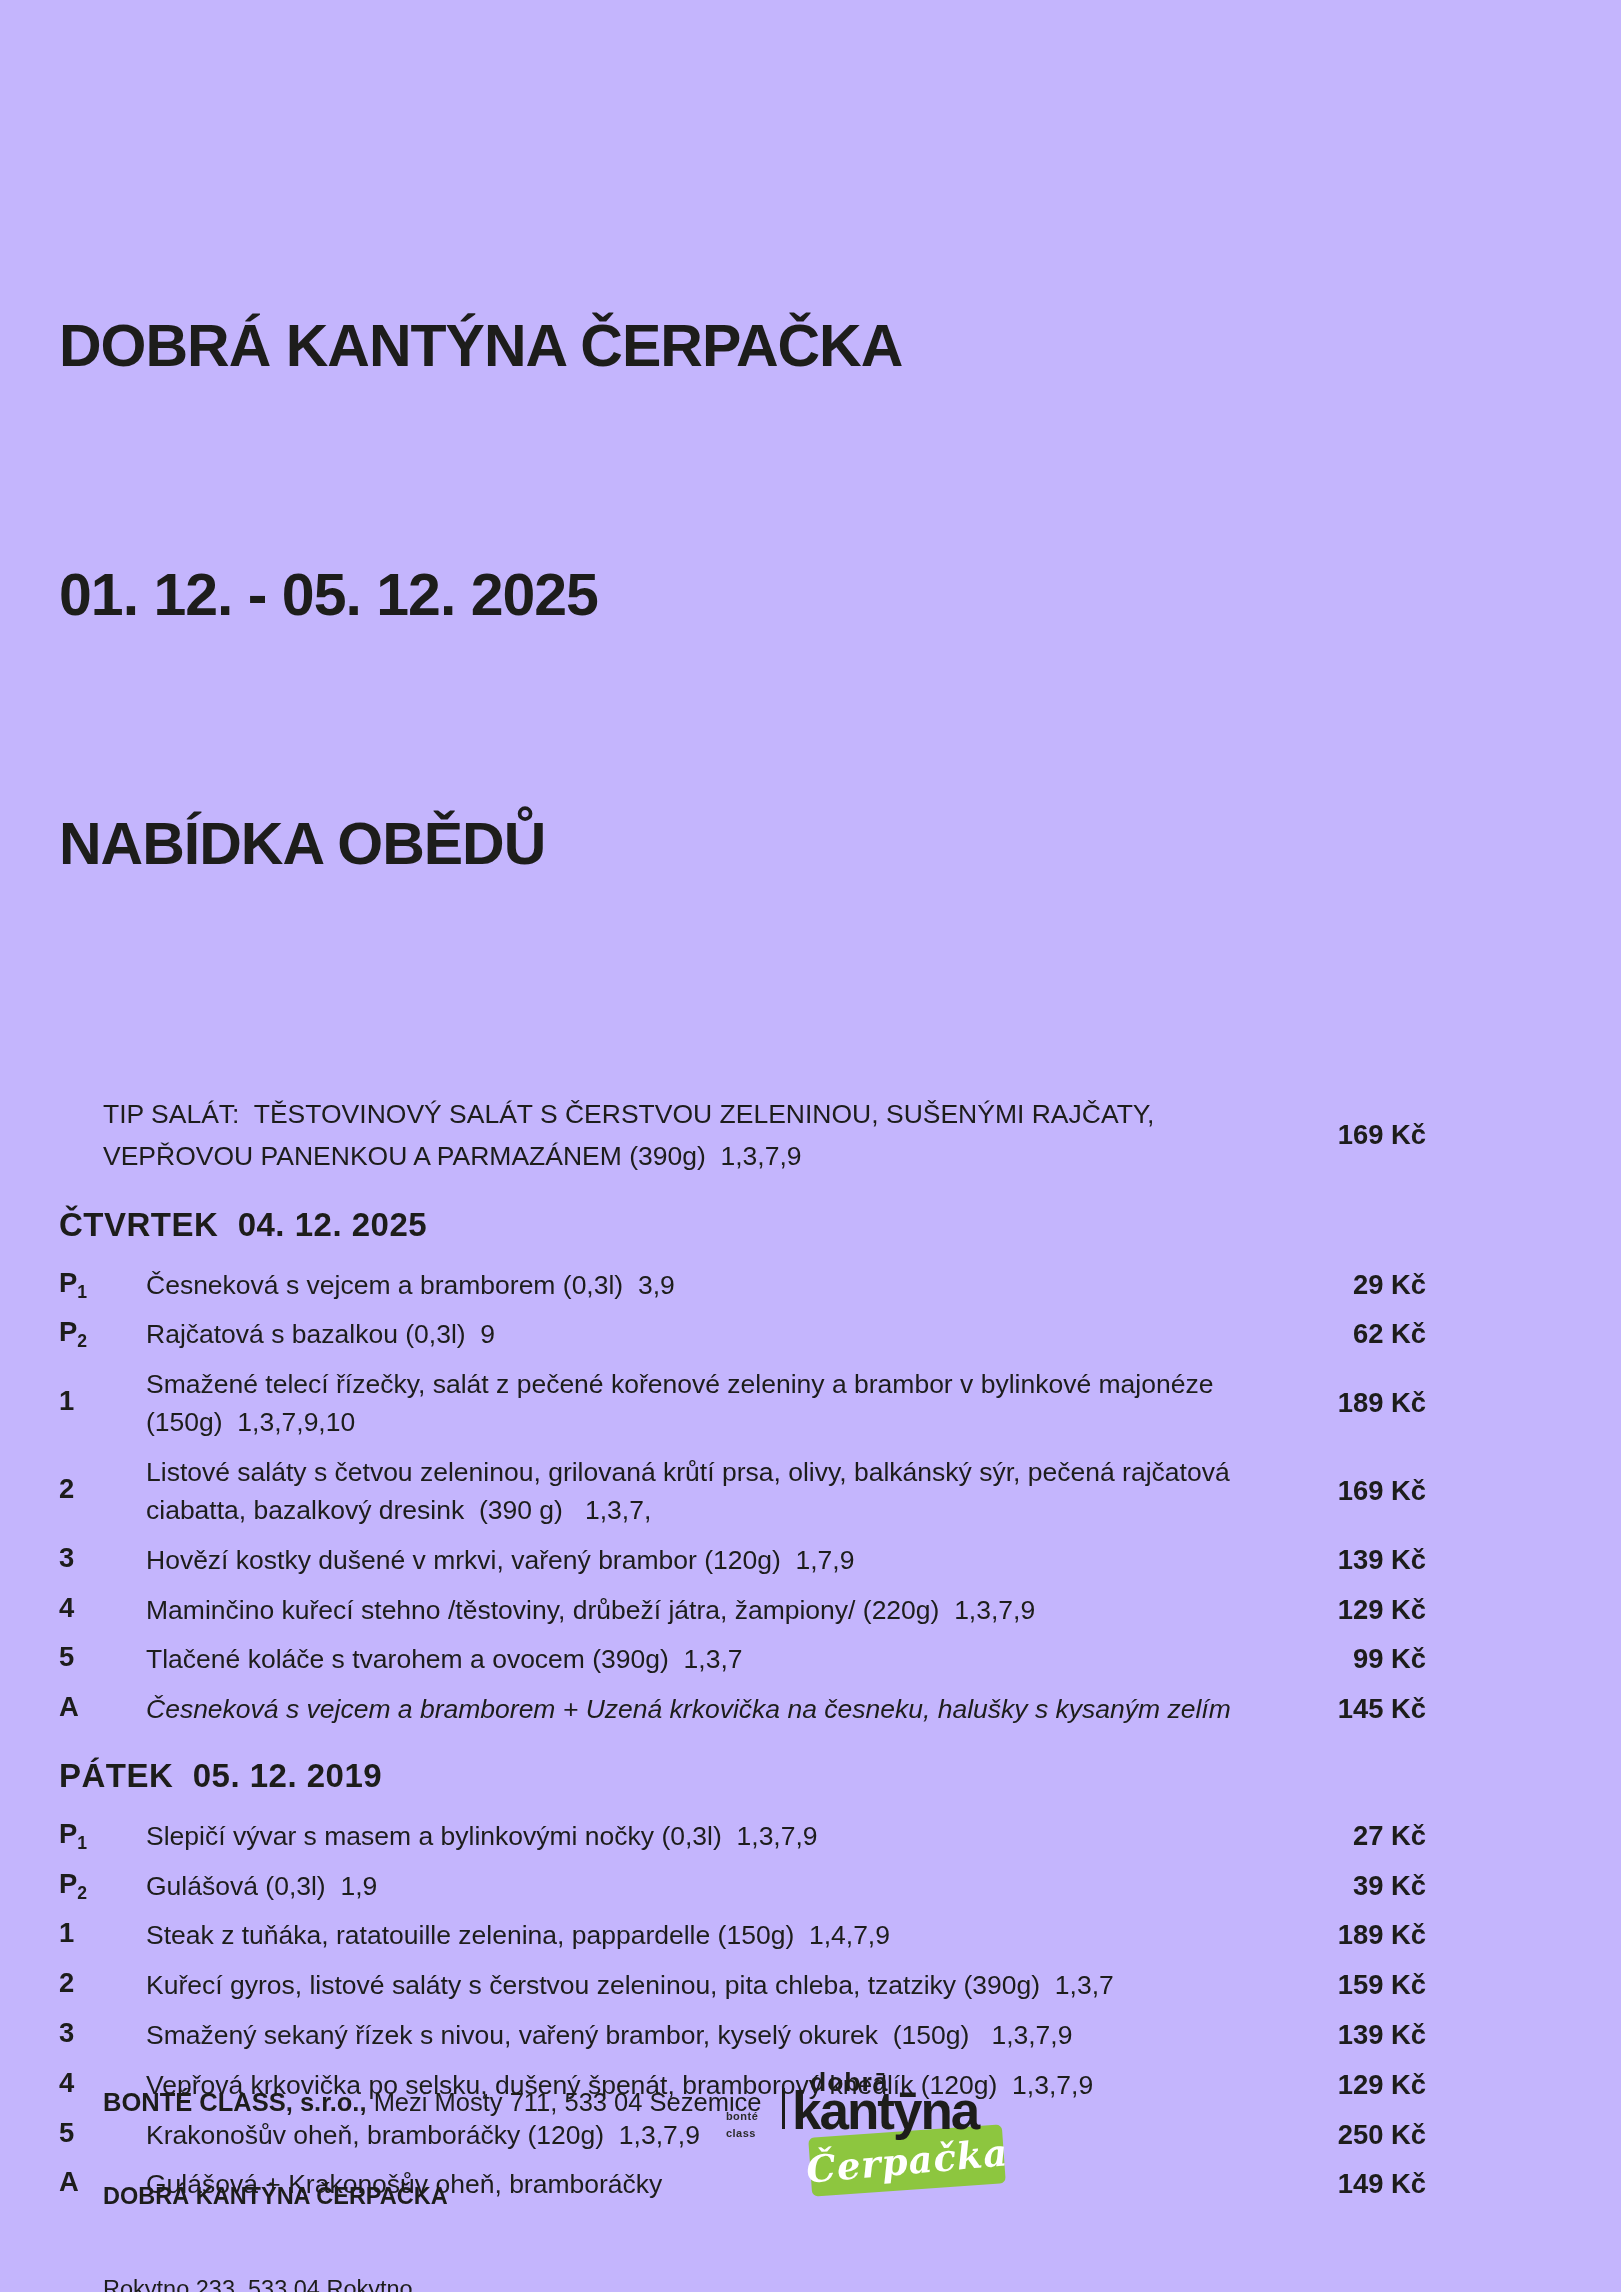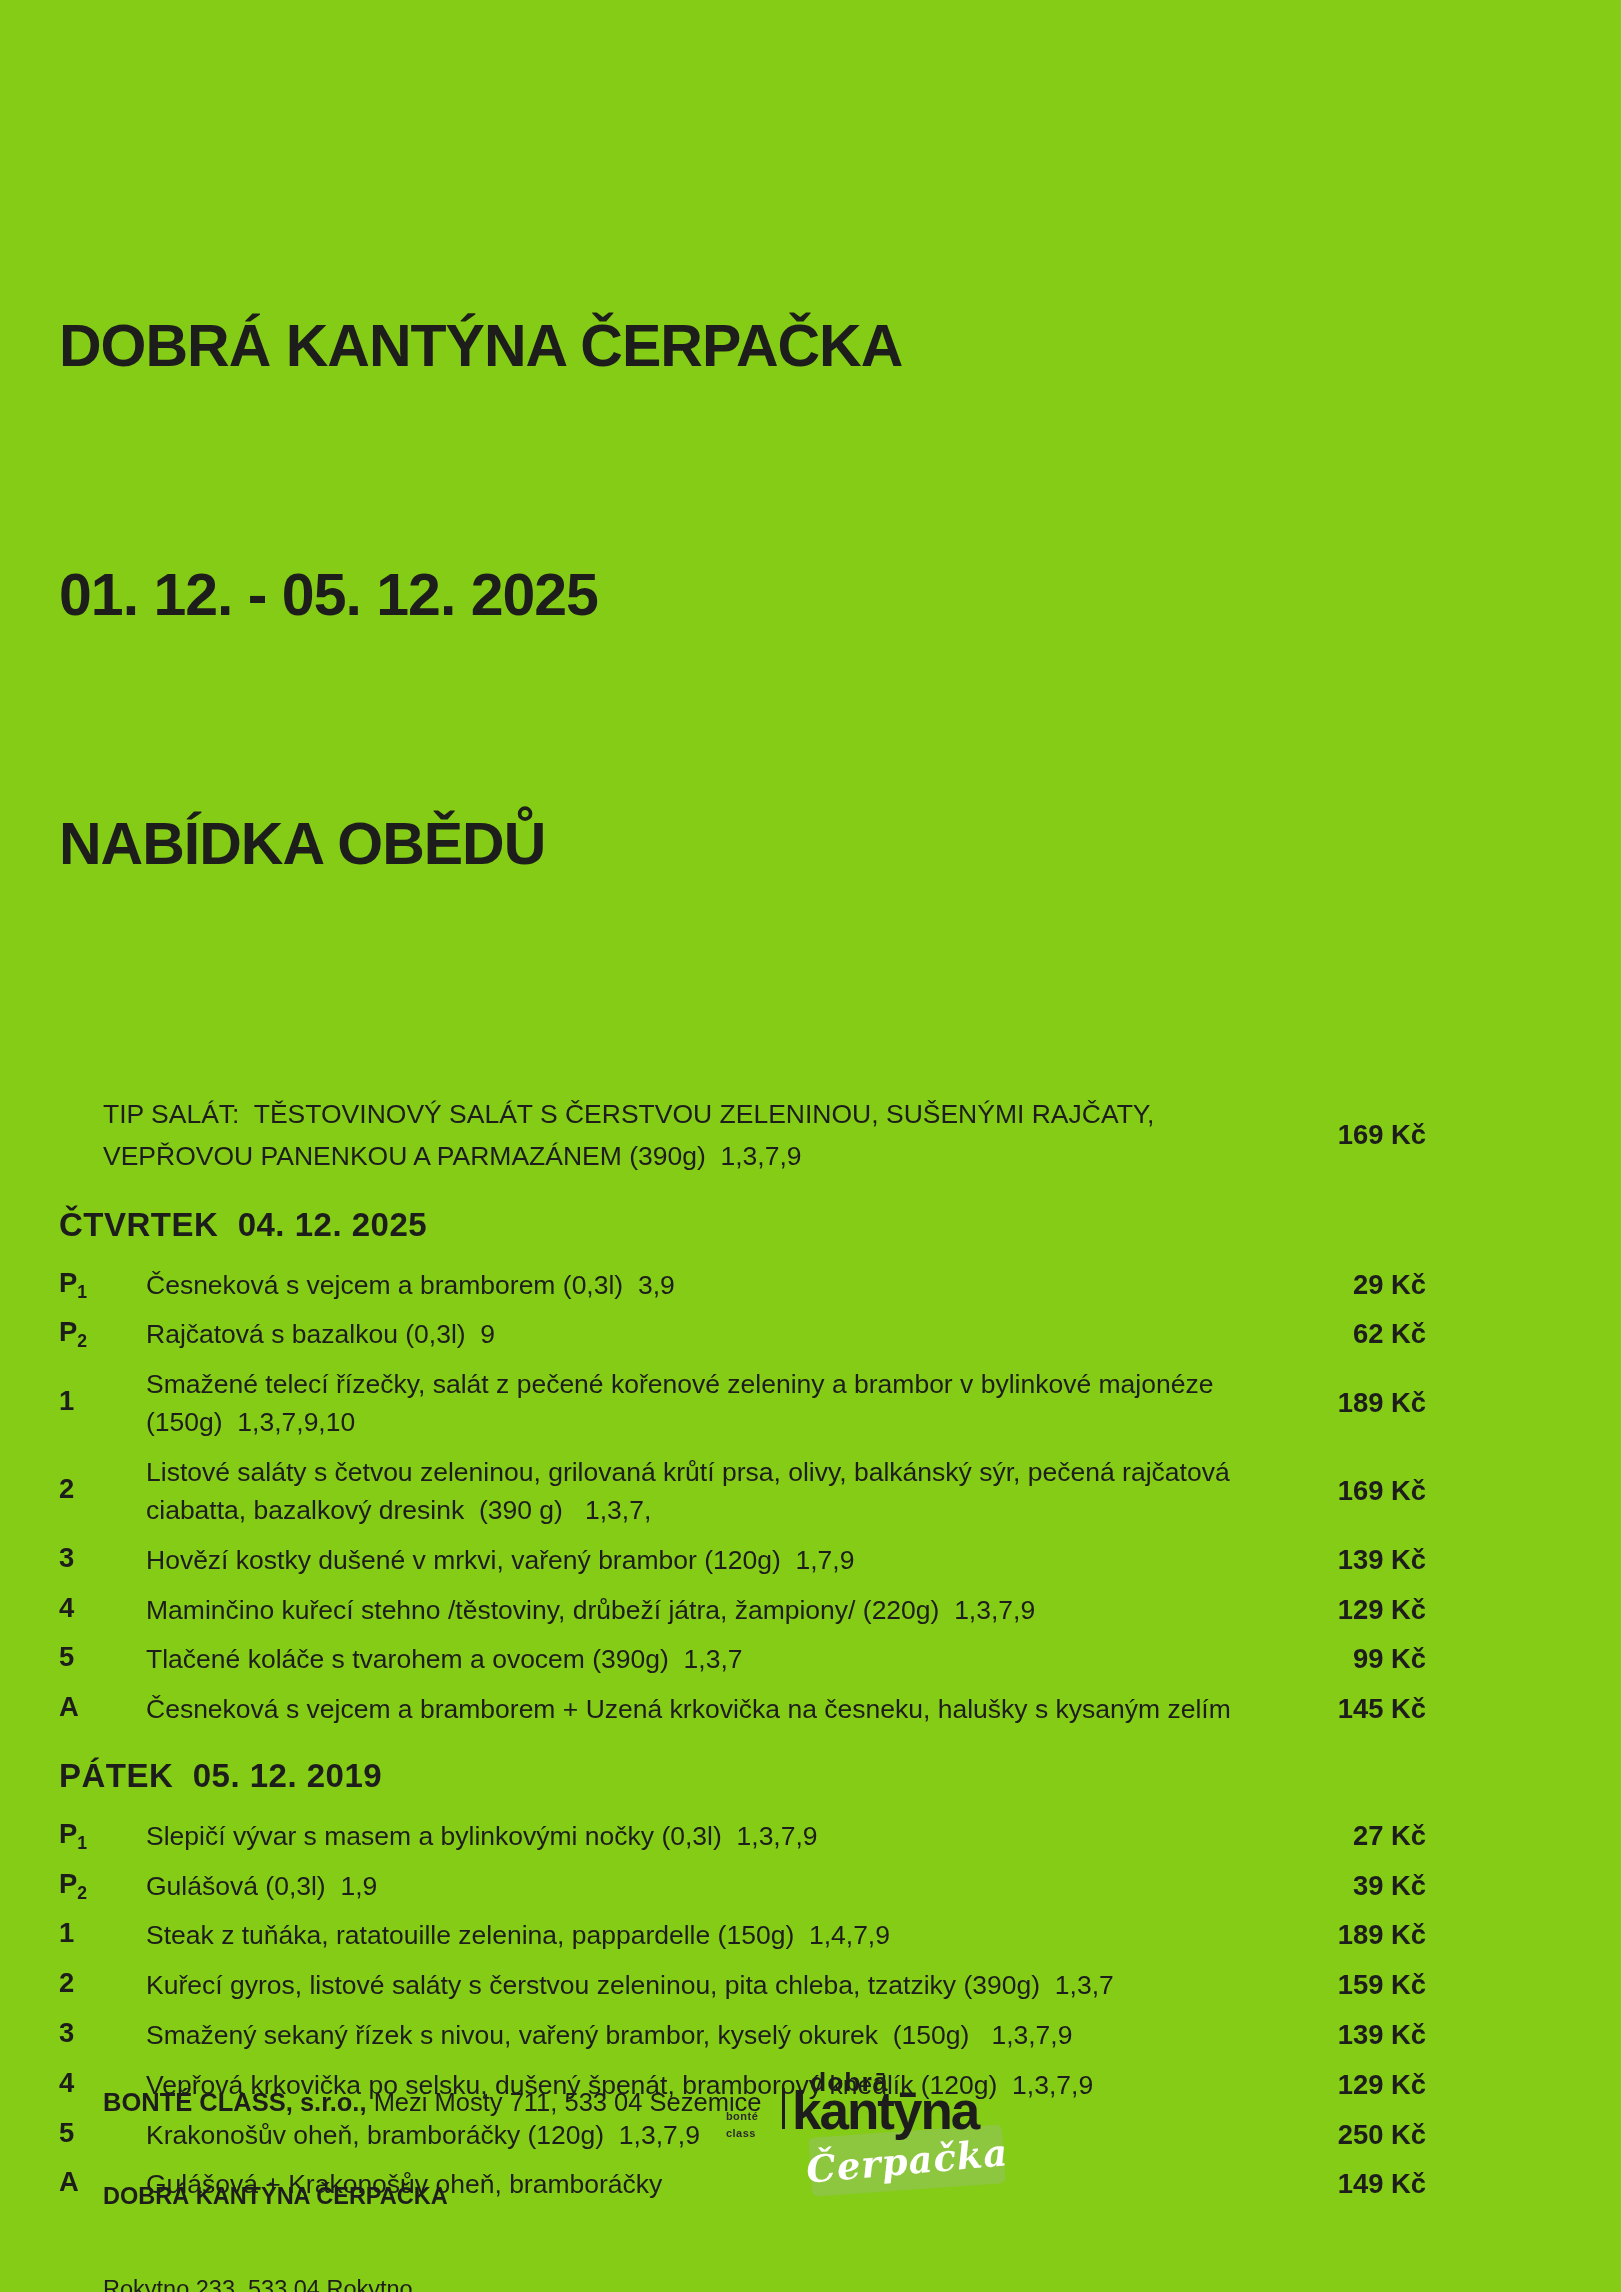--- a/index.html
+++ b/index.html
@@ -1,21 +1,21 @@
 <!DOCTYPE html>
 <html><head>
 <meta charset="utf-8">
 <style>
   * { margin:0; padding:0; box-sizing:border-box; }
   html,body { background:#888; }
   .page {
     position:relative;
     width:1621px; height:2293px;
     margin:0 auto;
-    background:#84cc16;
+    background:#c4b5fd;
     color:#1d1d1b;
     font-family:"Liberation Sans", sans-serif;
     overflow:hidden;
   }
   .content {
     position:absolute; left:59px; top:139px; width:1367px;
   }
   .title { font-size:59px; font-weight:700; line-height:83px; letter-spacing:-1px; white-space:pre; }
   .tip-row {
     display:flex; align-items:center;
@@ -40,21 +40,21 @@
   .item-num {
     width:44px; flex-shrink:0;
     font-size:27.4px; font-weight:700;
   }
   .item-num sub { font-size:17.6px; font-weight:700; vertical-align:-5.9px; }
   .item-text {
     font-size:26.5px; line-height:38px;
     max-width:1181px;
     white-space:pre-wrap;
   }
-  .item-text.narrow { max-width:1098px; }
+  .item-text.narrow { max-width:1098px;font-style:italic; }
   .item-price {
     margin-left:auto; padding-left:14.7px;
     font-size:27.4px; font-weight:700; white-space:nowrap;
   }
   .footer {
     position:absolute; left:103px; top:2025px;
     font-size:23.5px; line-height:31px;
     white-space:pre-wrap;
   }
   .footer .b { font-weight:700; }

